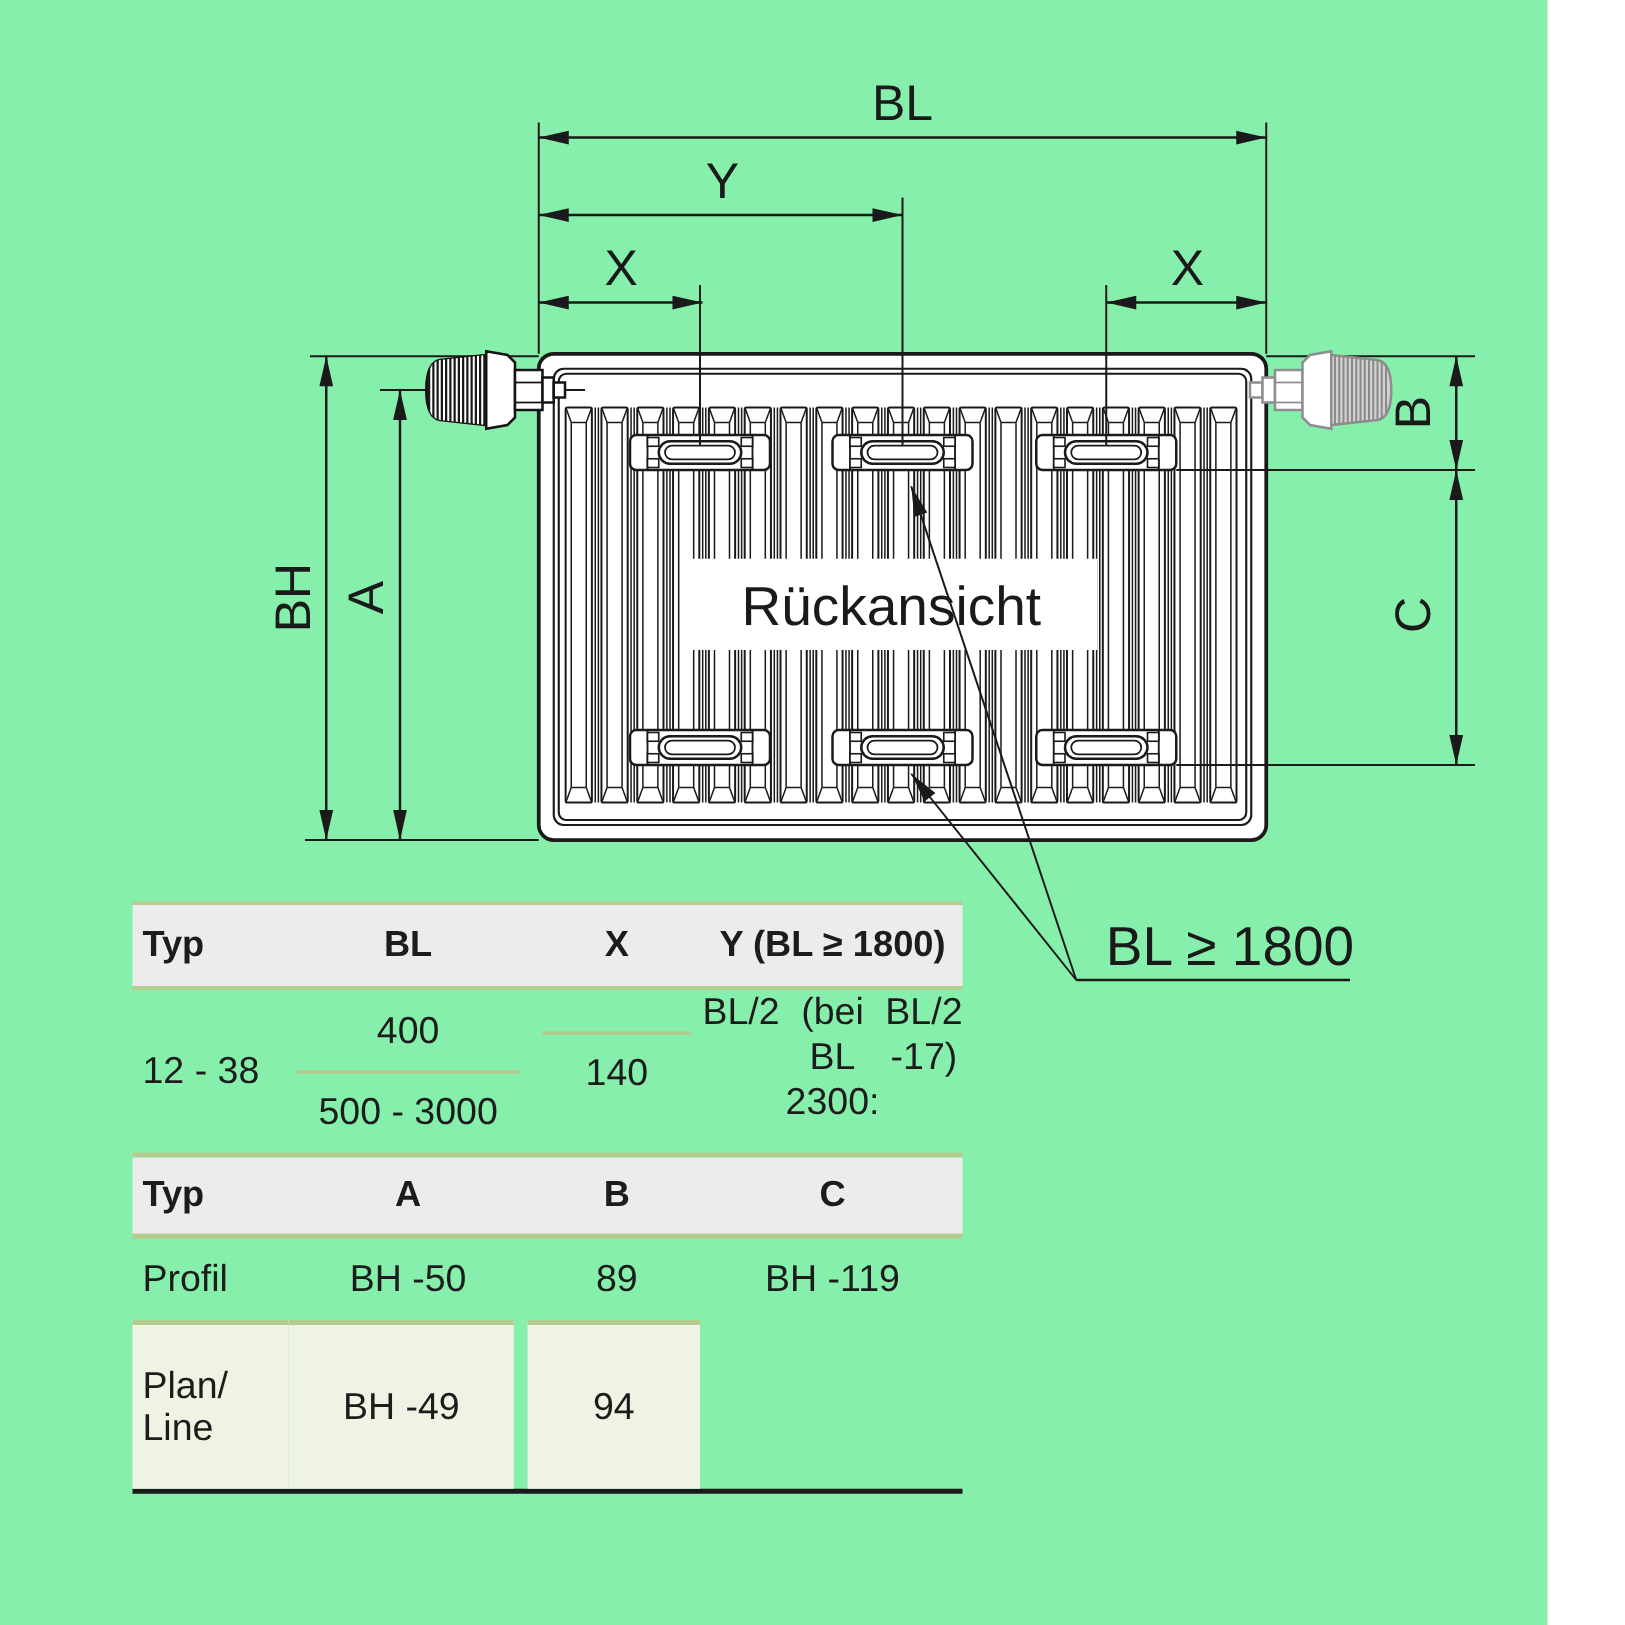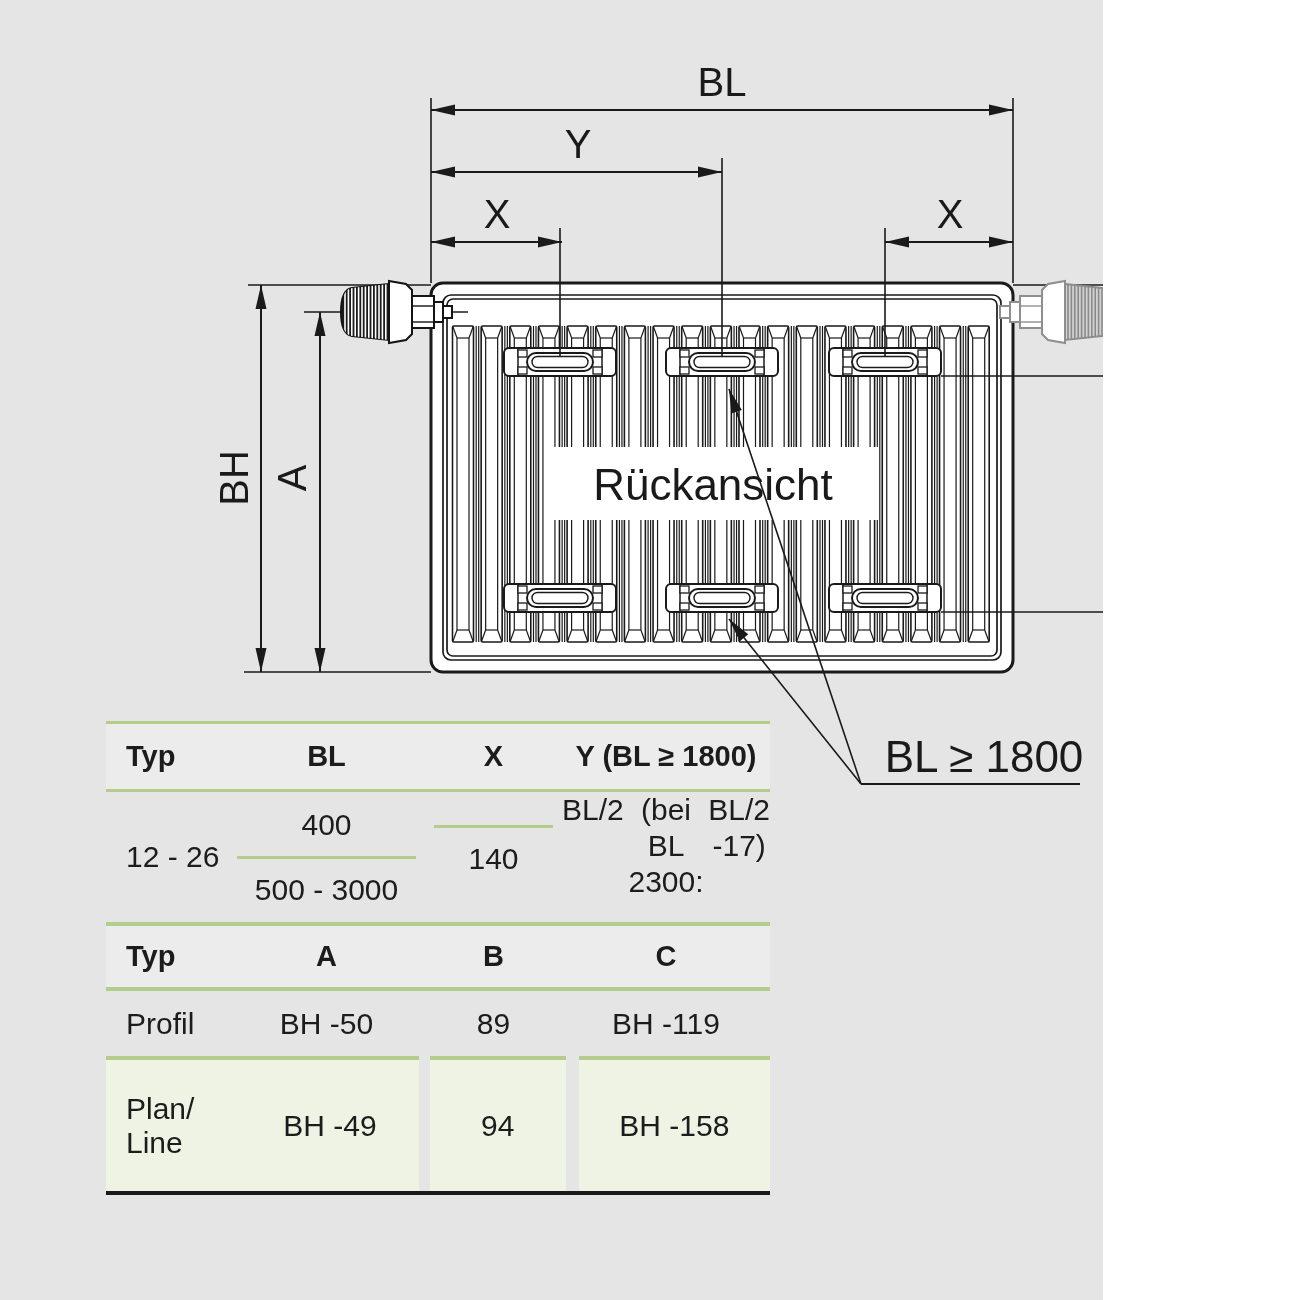--- a/index.html
+++ b/index.html
@@ -1,29 +1,29 @@
 <!DOCTYPE html>
 <html><head>
 <meta charset="utf-8">
 <style>
   html,body{margin:0;padding:0;background:#fff;}
-  .page{position:relative;width:1103px;height:1300px;background:#e5e5e5;overflow:hidden;
+  .page{position:relative;width:1238px;height:1300px;background:#86efac;overflow:hidden;
         font-family:"Liberation Sans",sans-serif;color:#1a1a1a;}
   svg.draw{position:absolute;left:0;top:0;}
   .dimtxt{font-family:"Liberation Sans",sans-serif;font-size:40px;fill:#1a1a1a;}
   .bigtxt{font-family:"Liberation Sans",sans-serif;font-size:44px;fill:#1a1a1a;}
 
   
   .tables{position:absolute;left:106px;top:721px;width:664px;font-size:30px;color:#1c1c1c;}
   .gline{height:3px;background:#b4cc8e;}
   .gline.thick{height:4px;}
   .grid{display:grid;grid-template-columns:122px 197px 137px 208px;align-items:center;}
   .ghead{background:#ececec;height:65px;font-weight:bold;font-size:29px;}
   .ghead2{height:61px;}
-  .cl{padding-left:20px;text-align:left;}
+  .cl{padding-left:8px;text-align:left;}
   .cc{text-align:center;}
   .t1body{height:130px;align-items:stretch;}
   .t1body .vcenter{display:flex;align-items:center;height:100%;}
   .stack{display:flex;flex-direction:column;justify-content:center;height:100%;}
   .stack .half{height:62px;display:flex;align-items:center;justify-content:center;}
   .subdiv{height:3px;background:#b4cc8e;margin:0 9px;}
   .ylines{display:flex;flex-direction:row;justify-content:center;height:100%;line-height:36px;text-align:center;}
   .profil{height:65px;}
   .planrow{display:flex;}
   .plancell{background:#eef3e4;border-top:4px solid #b4cc8e;height:131px;
@@ -483,21 +483,21 @@
 
     <div class="gline"></div>
     <div class="grid ghead">
       <div class="cl">Typ</div>
       <div class="cc">BL</div>
       <div class="cc">X</div>
       <div class="cc">Y (BL ≥ 1800)</div>
     </div>
     <div class="gline"></div>
     <div class="grid t1body">
-      <div class="vcenter cl">12 - 26</div>
+      <div class="vcenter cl">12 - 38</div>
       <div class="stack">
         <div class="half">400</div>
         <div class="subdiv"></div>
         <div class="half">500 - 3000</div>
       </div>
       <div class="stack">
         <div class="subdiv"></div>
         <div class="half">140</div>
       </div>
       <div class="ylines">
@@ -521,17 +521,16 @@
       <div class="cc">89</div>
       <div class="cc">BH -119</div>
     </div>
     <div class="planrow">
       <div class="plancell w1 cl">
         <div>Plan/</div>
         <div>Line</div>
       </div>
       <div class="plancell w2 cc">BH -49</div>
       <div class="plancell w3 cc">94</div>
-      <div class="plancell w4 cc">BH -158</div>
     </div>
     <div class="blackline"></div>
   </div>
 </div>
 
 </body></html>

